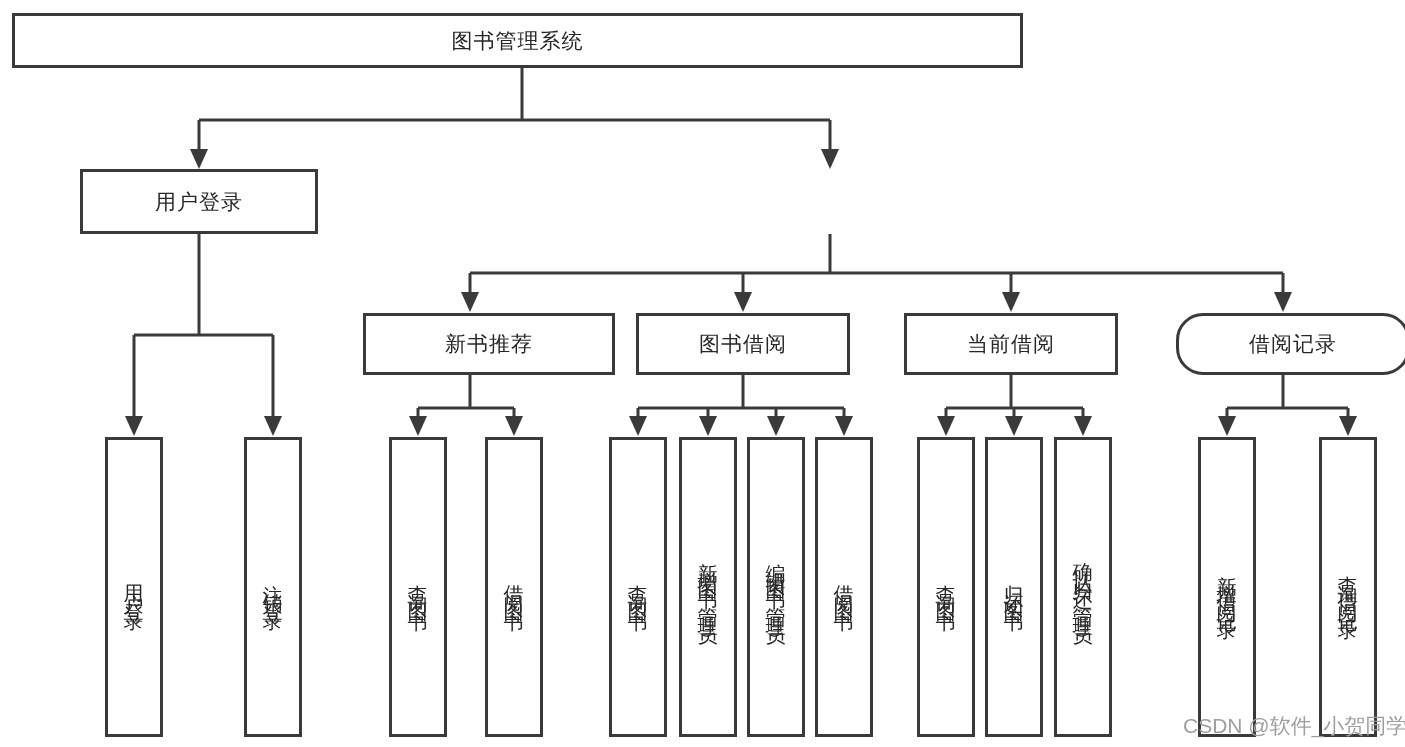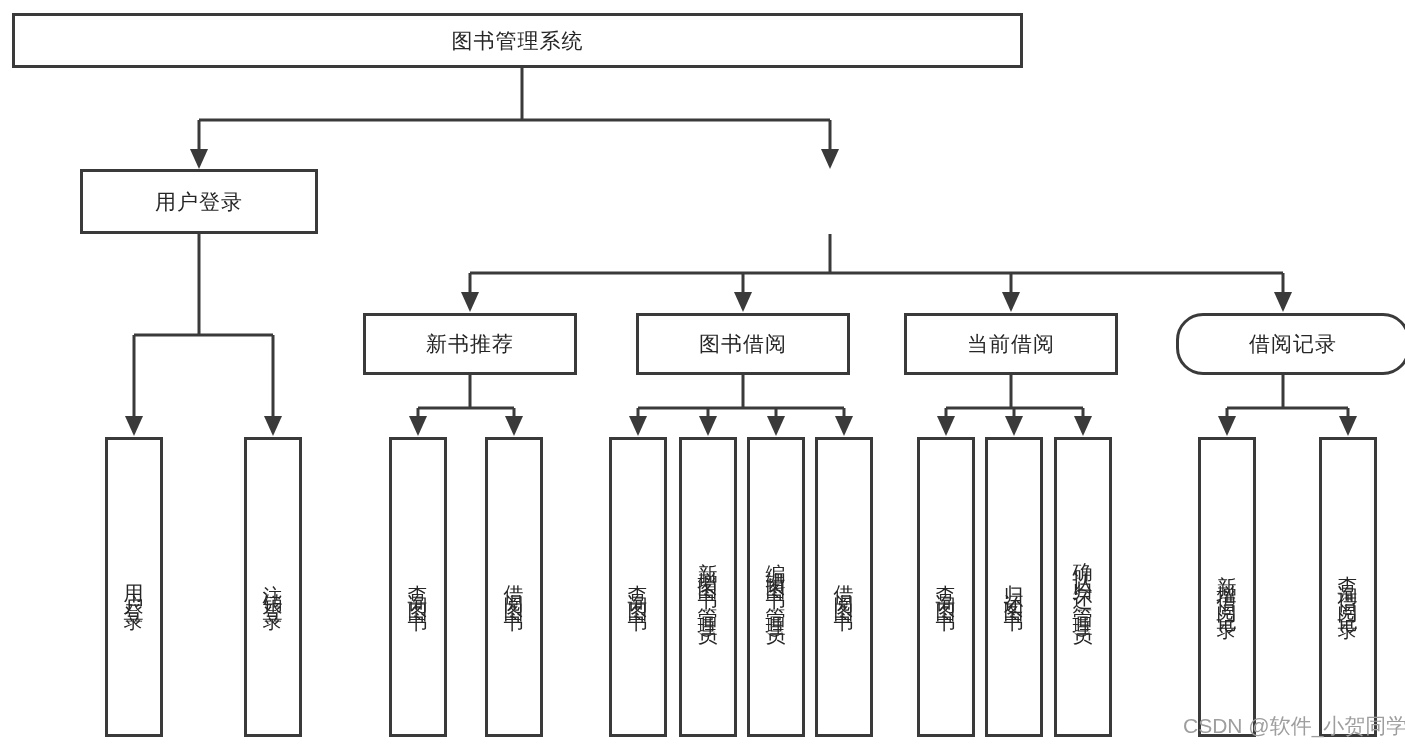--- a/index.html
+++ b/index.html
@@ -93,21 +93,21 @@
 
     <path d="M1283 375 V408 M1227 408 H1348 M1227 408 V417 M1348 408 V417"></path>
     <polygon points="1227,436 1218,416 1236,416"></polygon>
     <polygon points="1348,436 1339,416 1357,416"></polygon>
   </svg>
 
   <div class="box hbox" style="left:12px; top:13px; width:1011px; height:55px;">图书管理系统</div>
 
   <div class="box hbox" style="left:80px; top:169px; width:238px; height:65px;">用户登录</div>
 
-  <div class="box hbox" style="left:363px; top:313px; width:214px; height:62px;">新书推荐</div>
+  <div class="box hbox" style="left:363px; top:313px; width:252px; height:62px;">新书推荐</div>
   <div class="box hbox" style="left:636px; top:313px; width:214px; height:62px;">图书借阅</div>
   <div class="box hbox" style="left:904px; top:313px; width:214px; height:62px;">当前借阅</div>
   <div class="box hbox" style="left:1176px; top:313px; width:234px; height:62px;border-radius:27px;">借阅记录</div>
 
   <div class="box vbox" style="left:105px; top:437px; width:58px; height:300px;">
       <span>用户登录</span>
     </div>
   <div class="box vbox" style="left:244px; top:437px; width:58px; height:300px;">
       <span>注销登录</span>
     </div>

